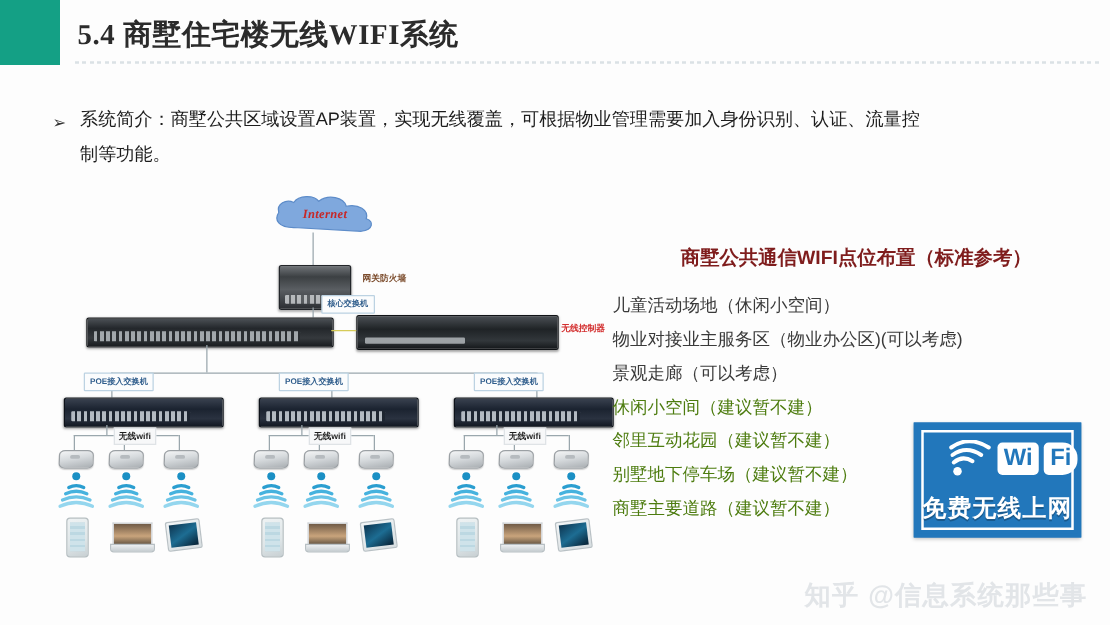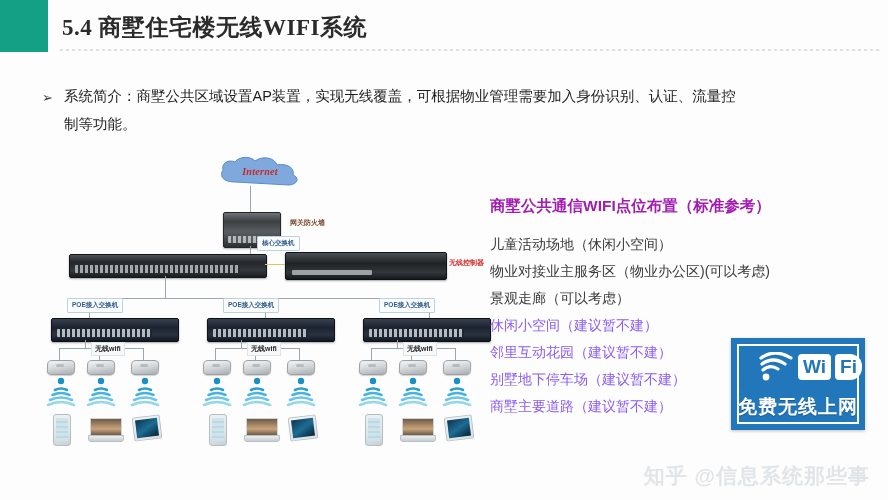--- a/index.html
+++ b/index.html
@@ -169,27 +169,27 @@
   .tablet:after{
     content:"";position:absolute;left:2px;top:2px;right:2px;bottom:2px;
     background:linear-gradient(150deg,#0e3550 0%,#1d6d93 50%,#072033 100%);
   }
 
   
   .rpanel{
     position:absolute;left:490px;top:196px;width:390px;
   }
   .rp-title{
-    font-size:15.5px;font-weight:bold;color:#a21caf;
-    margin-bottom:14px;white-space:nowrap;
+    font-size:15.5px;font-weight:bold;color:#7f1d1d;
+    margin-bottom:14px;white-space:nowrap;text-align:center;
   }
   .rp-item{
     font-size:14px;color:#3a3a3a;line-height:27px;white-space:nowrap;
   }
-  .rp-item.red{color:#8b5cf6;}
+  .rp-item.red{color:#4d7c0f;}
 
   
   .wifi-badge{
     position:absolute;left:731px;top:338px;width:134px;height:92px;
     background:#2277bb;
     border:3px solid #2277bb;
     box-shadow:0 1px 3px rgba(0,0,0,.25);
     box-sizing:border-box;
   }
   .wifi-badge .inner{

